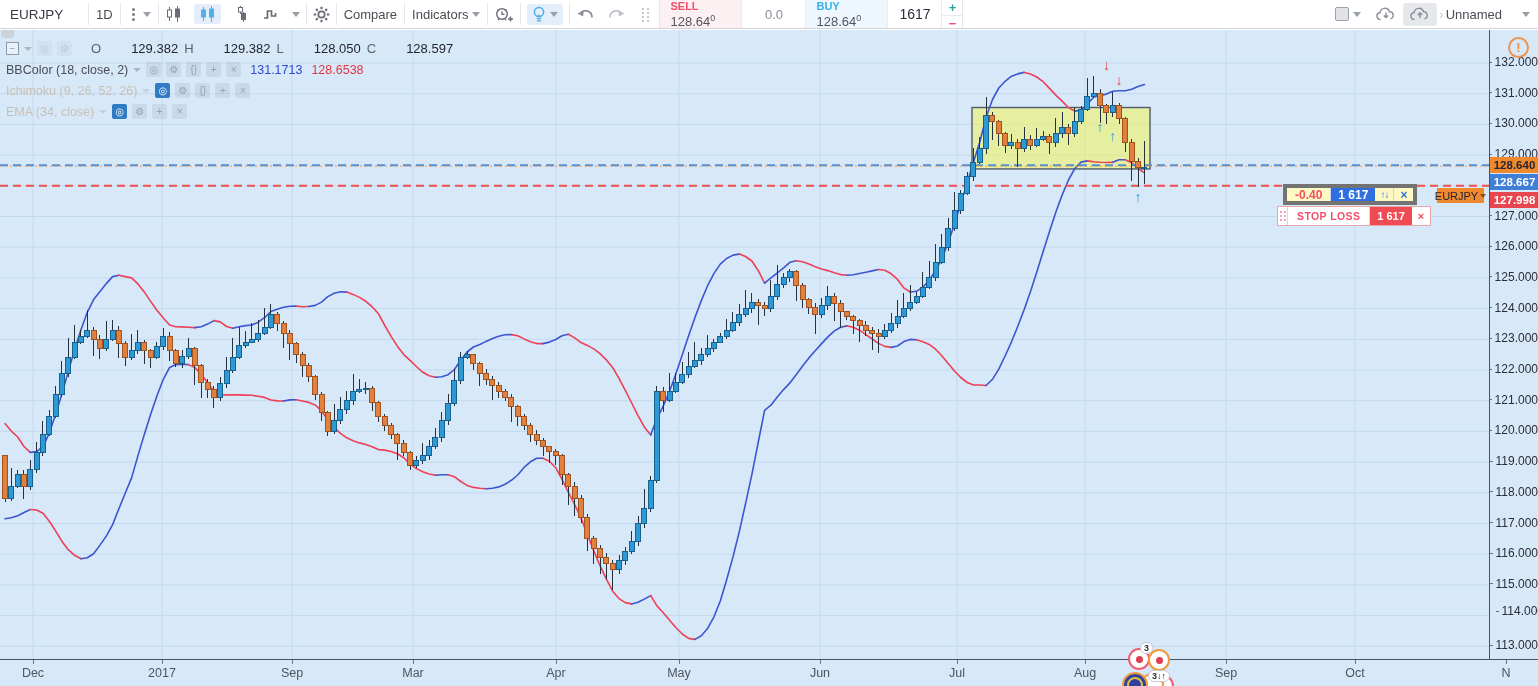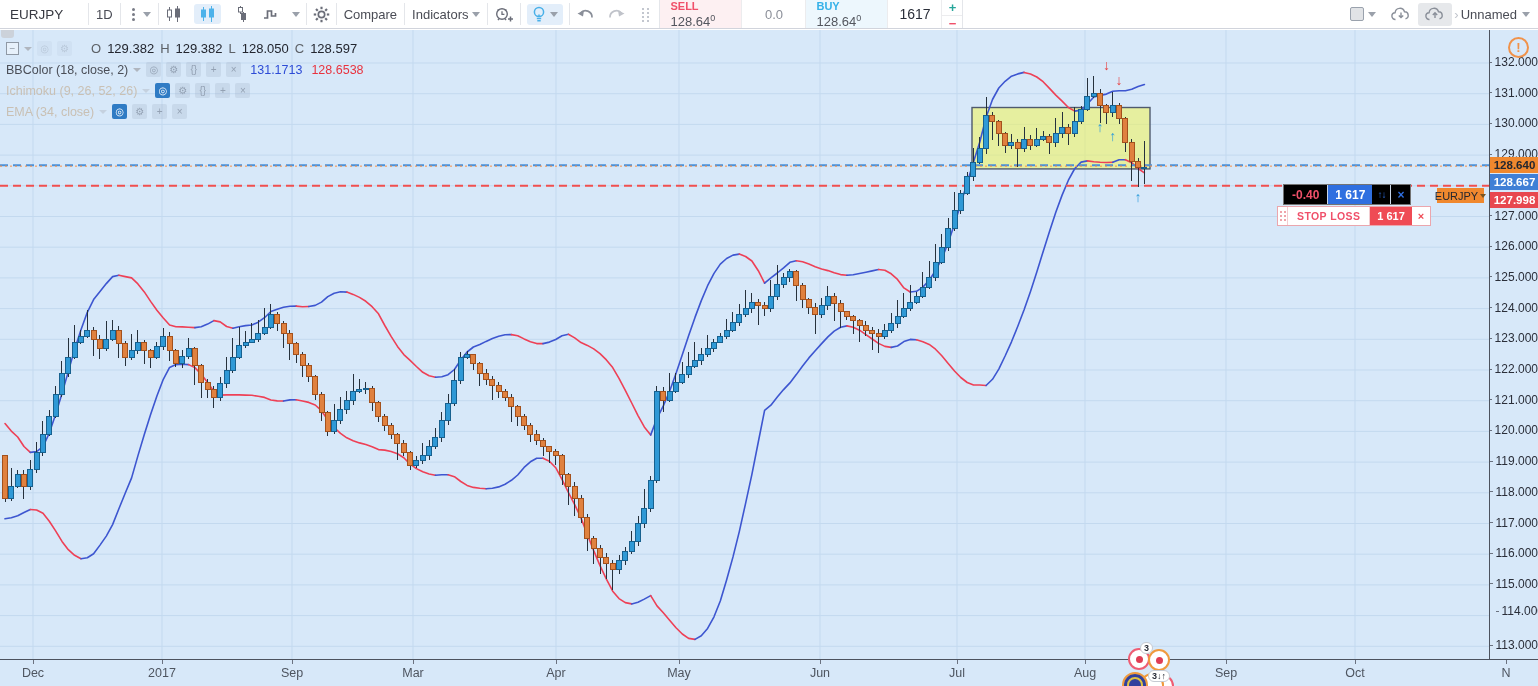--- a/index.html
+++ b/index.html
@@ -36,48 +36,48 @@
   .t-qty { width:54px; display:flex; align-items:center; justify-content:center; color:#2a2e39; font-size:14px;
     border-right:1px solid #ececee; }
   .t-step { width:20px; display:flex; flex-direction:column; }
   .t-step span { flex:1; display:flex; align-items:center; justify-content:center; font-size:13px; font-weight:bold; }
   .t-plus { color:#26a69a; border-bottom:1px solid #ececee; }
   .t-minus { color:#f0506a; }
   .tb-right { margin-left:auto; display:flex; align-items:center; padding-right:8px; }
   .layout-sq { width:14px; height:14px; background:#e1e3e6; border:1px solid #9aa2ad; border-radius:2px; }
   .chip-grey { background:#e6e8eb; border-radius:3px; padding:3px 6px; display:flex; align-items:center; }
   .crumb { color:#c0c4cc; font-size:13px; margin:0 2px; }
-  .unnamed { color:#4a4c55; font-size:13px; margin-right:5px; }
+  .unnamed { color:#4a4c55; font-size:13px; margin-right:20px; }
 
   
   #chart { position:absolute; left:0; top:30px; width:1538px; height:656px; background:#d7e8f9; }
   #plot-svg { position:absolute; left:0; top:0; }
   #collapse-tab { position:absolute; left:1px; top:0; width:13px; height:8px; background:#ccd2da;
     border-radius:0 0 3px 3px; z-index:5; }
 
   
   #legend { position:absolute; left:6px; top:8px; z-index:20; }
   .lg-row { display:flex; align-items:center; height:21px; gap:5px; }
   .lg-collapse { width:13px; height:13px; border:1px solid #8f99a5; color:#8f99a5; font-size:10px;
     line-height:11px; text-align:center; background:rgba(255,255,255,.4); }
   .lg-title { font-size:15.5px; color:#22293a; }
   .lg-ind-name { font-size:12.5px; color:#4a4e57; }
   .lg-disabled { color:#c9c0b4; }
   .lg-vals { font-size:12.5px; display:flex; gap:7px; margin-left:4px; }
   .lg-icon { width:15px; height:15px; border-radius:2px; background:rgba(150,165,185,.22); color:#93a1b3;
     font-size:10px; display:flex; align-items:center; justify-content:center; cursor:pointer; }
   .lg-icon.blue { background:#2f7bc4; color:#fff; }
   .ohlc { display:flex; gap:6px; font-size:13px; margin-left:14px; }
-  .ohlc .k { color:#5d6167; } .ohlc .v { color:#23262f; }
+  .ohlc .k { color:#5d6167; } .ohlc .v { color:#23262f;margin-left:24px; }
   .lg-caret { width:0;height:0;border-left:4px solid transparent;border-right:4px solid transparent;
     border-top:4px solid #b0b6bf; }
 
   
   .pos-widget { position:absolute; left:1283px; top:154px; height:21px; display:flex; align-items:stretch;
-    border:1px solid #737373; background:#000000; z-index:22; font-size:12px; }
+    border:4px solid #737373; background:#fef9c3; z-index:22; font-size:12px; }
   .pos-widget .pnl { color:#f0506a; font-weight:bold; display:flex; align-items:center; padding:0 8px;
     border-right:1px solid #c9d6e8; }
   .pos-widget .qty { background:#2f6fe0; color:#fff; font-weight:bold; display:flex; align-items:center; padding:0 7px; }
   .pos-widget .rev { color:#2f6fe0; font-size:10px; display:flex; align-items:center; padding:0 5px;
     border-right:1px solid #c9d6e8; letter-spacing:-1px; }
   .pos-widget .x { color:#2f6fe0; font-weight:bold; display:flex; align-items:center; padding:0 6px; }
   .stop-widget { position:absolute; left:1277px; top:176px; height:20px; display:flex; align-items:stretch;
     border:1px solid #eba6ad; background:#fff; z-index:22; font-size:11px; }
   .stop-widget .sgrip { width:10px; position:relative; border-right:1px solid #f3ccd0; }
   .stop-widget .sgrip i { position:absolute; left:2px; top:4px; width:2px; height:2px; background:#efa4ab;

